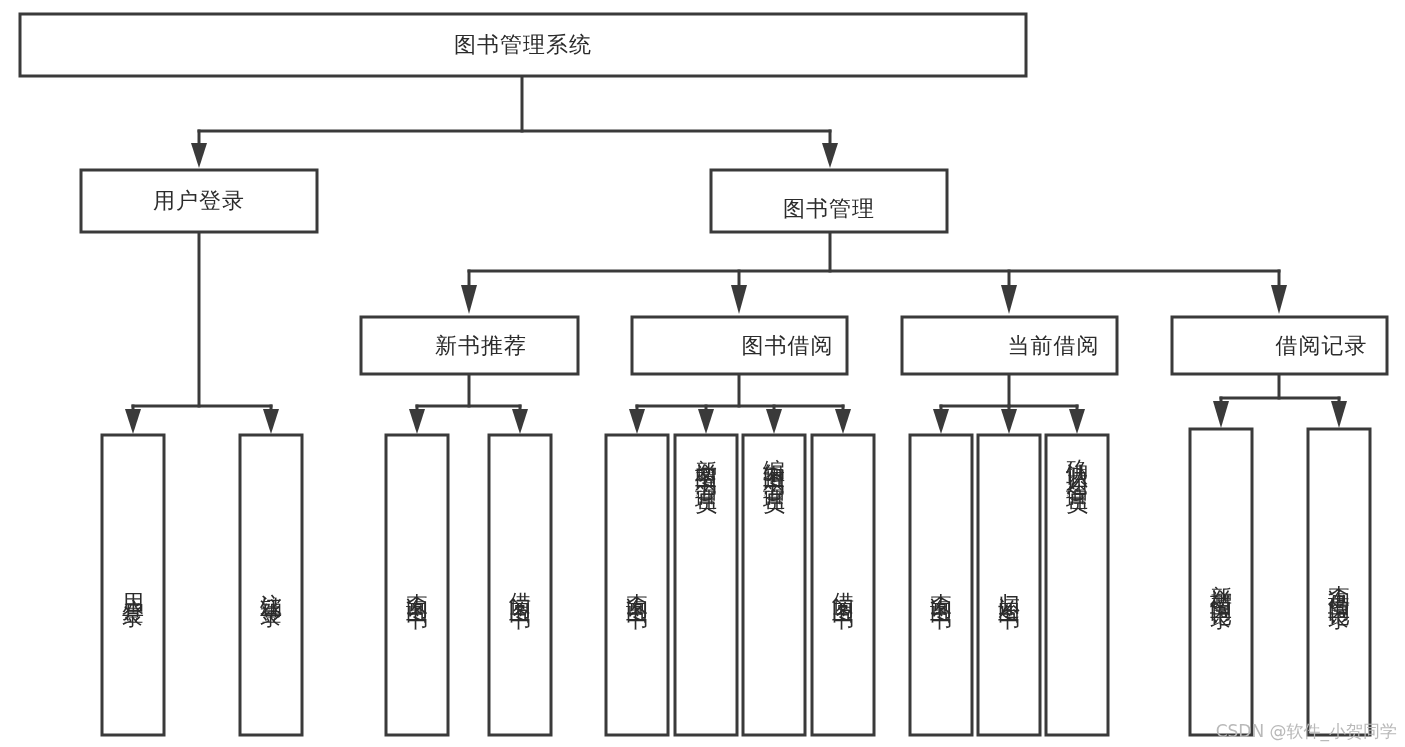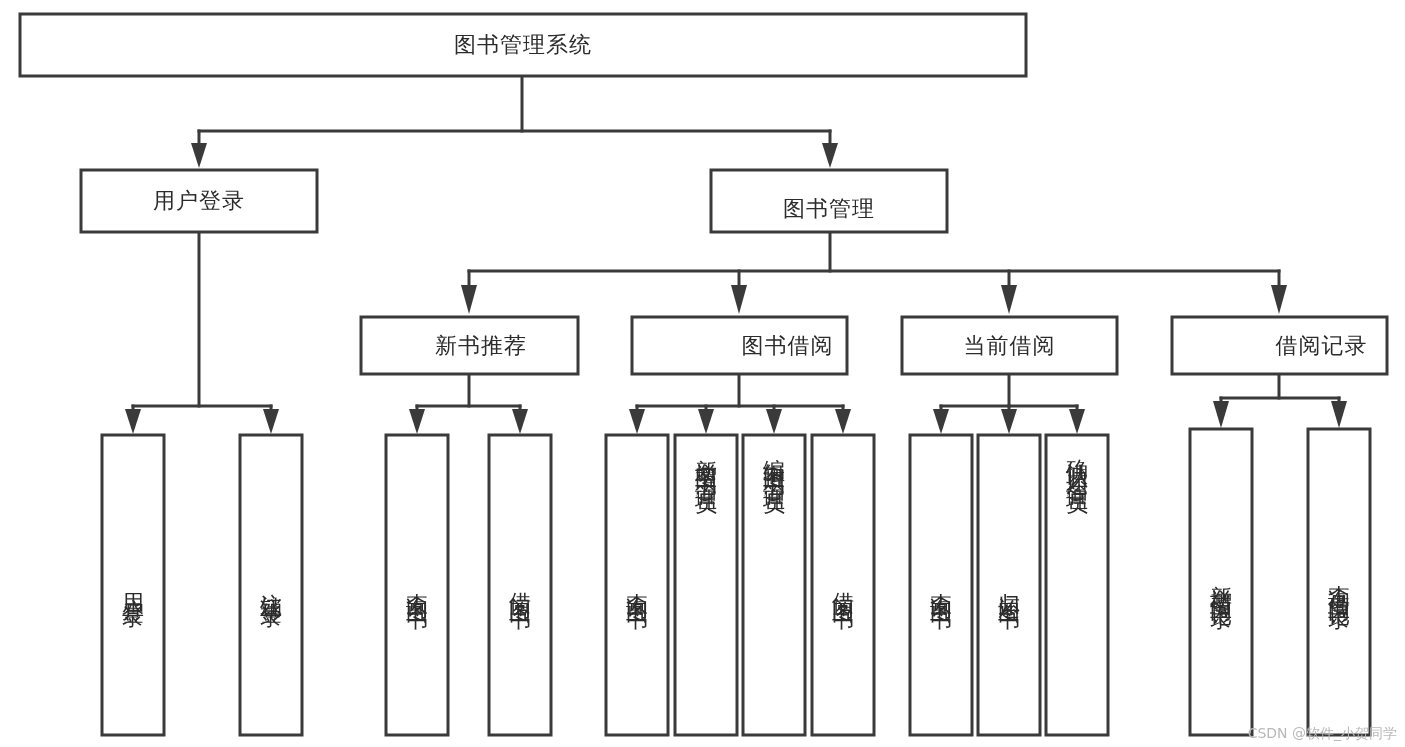--- a/index.html
+++ b/index.html
@@ -72,21 +72,21 @@
     font-size: 22px;
     color: #2b2b2b;
     white-space: nowrap;
     letter-spacing: 1px;
   }
   #watermark {
     position: absolute;
     right: 8px;
     bottom: 4px;
     font-family: "DejaVu Sans", "Liberation Sans", sans-serif;
-    font-size: 14px;
+    font-size: 17px;
     color: #b9b9b9;
     white-space: nowrap;
     pointer-events: none;
   }
 </style>
 </head>
 <body>
 
 <div id="diagram-root">
 
@@ -205,21 +205,21 @@
   <div class="hlabel-wrap" style="left:711px; top:170px; width:236px; height:77px;">
     <span class="hlabel-text">图书管理</span>
   </div>
 
   <div class="hlabel-wrap" style="left:361px; top:317px; width:240px; height:57px;border-radius:24px;">
     <span class="hlabel-text">新书推荐</span>
   </div>
   <div class="hlabel-wrap" style="left:632px; top:317px; width:215px; height:57px;margin-left:48px;">
     <span class="hlabel-text">图书借阅</span>
   </div>
-  <div class="hlabel-wrap" style="left:902px; top:317px; width:215px; height:57px;">
+  <div class="hlabel-wrap" style="left:902px; top:317px; width:215px; height:57px;padding-left:44px;">
     <span class="hlabel-text">当前借阅</span>
   </div>
   <div class="hlabel-wrap" style="left:1172px; top:317px; width:215px; height:57px;margin-left:42px;">
     <span class="hlabel-text">借阅记录</span>
   </div>
 
   <div class="vlabel-wrap" style="left:102px; top:435px; width:62px; height:300px;">
     <span class="vlabel-text">用户登录</span>
   </div>
   <div class="vlabel-wrap" style="left:240px; top:435px; width:62px; height:300px;">

